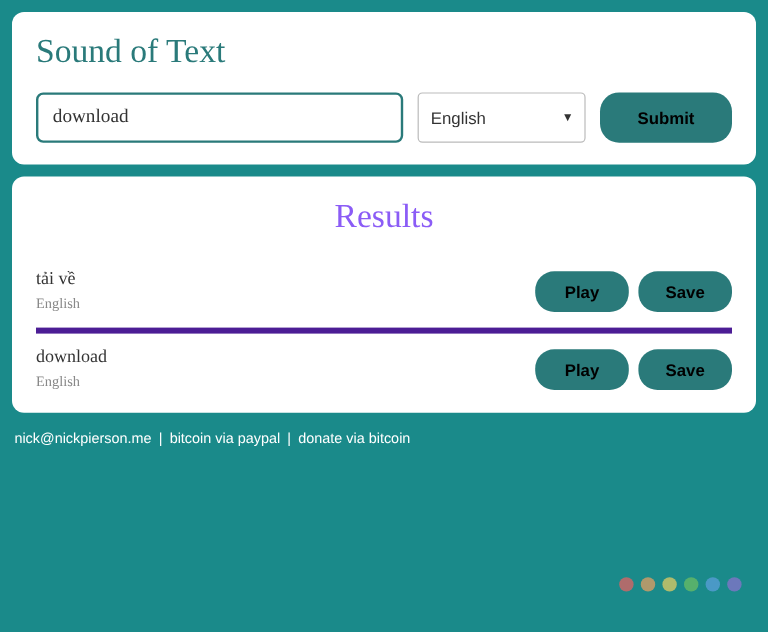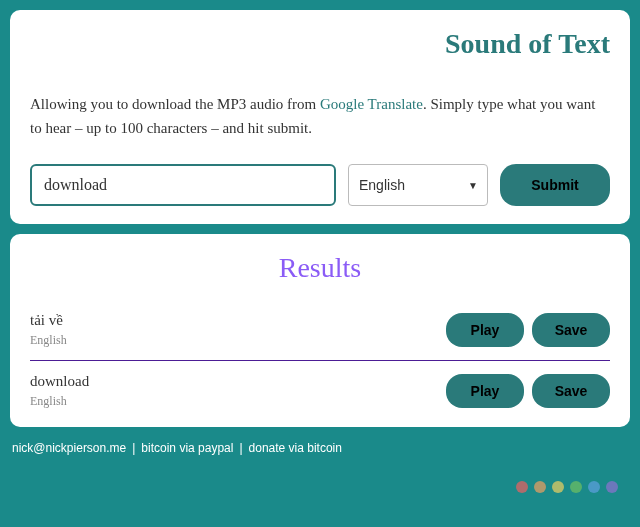--- a/index.html
+++ b/index.html
@@ -17,23 +17,23 @@
     }
     .card {
       background: #ffffff;
       border-radius: 10px;
       padding: 18px 20px;
       margin-bottom: 10px;
     }
     .title {
       color: #2a7a7a;
       font-size: 28px;
-      font-weight: bold;
-      text-align: right;
-      margin-bottom: 32px;
+      font-weight: normal;
+      text-align: left;
+      margin-bottom: 17px;
       font-family: Georgia, serif;
     }
     .description {
       color: #333;
       font-size: 15px;
       line-height: 1.6;
       margin-bottom: 24px;
     }
     .description .link {
       color: #2a7a7a;
@@ -105,21 +105,21 @@
       font-weight: normal;
       text-align: center;
       margin-bottom: 16px;
       font-family: Georgia, serif;
     }
     .result-row {
       display: flex;
       align-items: center;
       justify-content: space-between;
       padding: 12px 0;
-      border-bottom: 1px solid #4c1d95;
+      border-bottom: 5px solid #4c1d95;
     }
     .result-row:last-child {
       border-bottom: none;
       padding-bottom: 0;
     }
     .result-info {
       display: flex;
       flex-direction: column;
       gap: 4px;
     }
@@ -167,23 +167,20 @@
       height: 12px;
       border-radius: 50%;
       opacity: 0.7;
     }
   </style>
 </head>
 <body>
 
 <div class="card">
   <h1 class="title">Sound of Text</h1>
-  <p class="description">
-    <span>Allowing you to download the MP3 audio from </span><span class="link">Google Translate</span><span>. Simply type what you want to hear – up to 100 characters – and hit submit.</span>
-  </p>
   <div class="form-row">
     <input type="text" class="text-input" value="download" style="">
     <div class="select-wrap">
       <select class="lang-select">
         <option>English</option>
       </select>
       <span class="select-caret">▼</span>
     </div>
     <button class="btn submit">Submit</button>
   </div>

